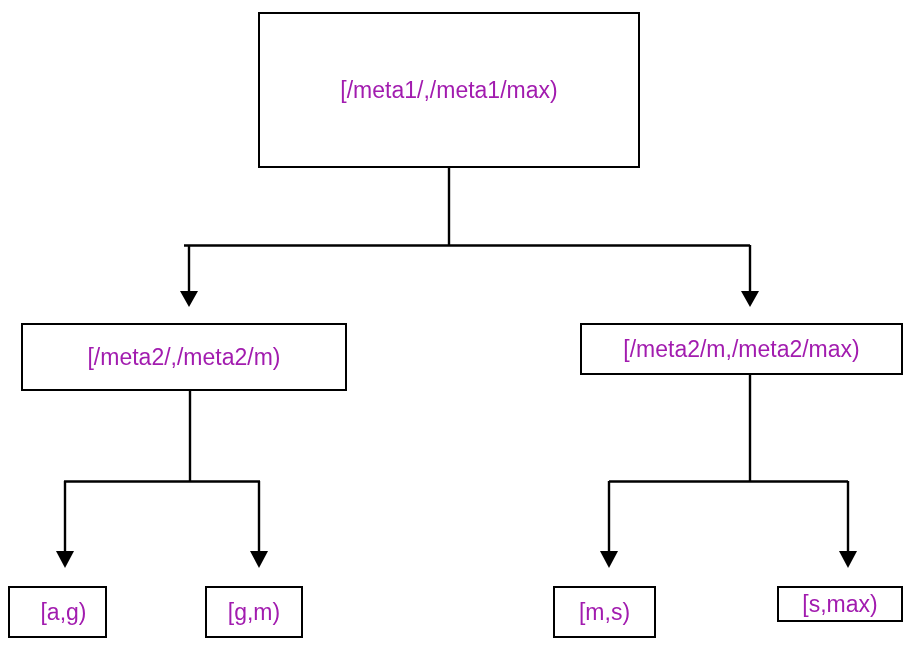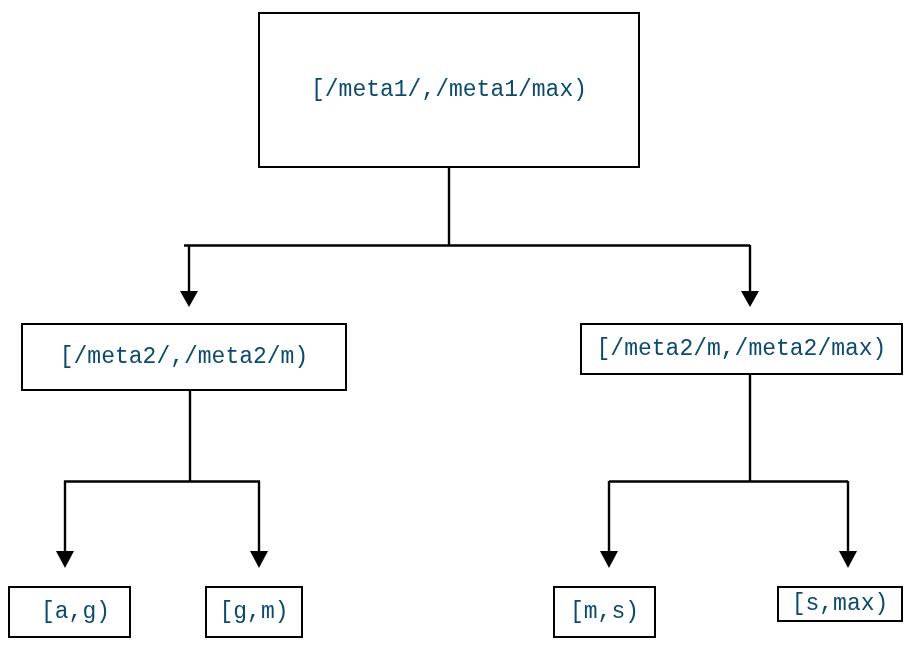--- a/index.html
+++ b/index.html
@@ -19,22 +19,22 @@
     overflow: hidden;
   }
   .node {
     position: absolute;
     box-sizing: border-box;
     border: 2px solid #000000;
     background: #ffffff;
     display: flex;
     align-items: center;
     justify-content: center;
-    color: #0c4a6e;
-    font-family: Liberation Mono, monospace;
+    color: #a21caf;
+    font-family: Liberation Sans, sans-serif;
     font-size: 23px;
     line-height: 1;
     letter-spacing: 0px;
     white-space: pre;
   }
   #node-root {
     left: 258px;
     top: 12px;
     width: 382px;
     height: 156px;
@@ -47,21 +47,21 @@
   }
   #node-mid-right {
     left: 580px;
     top: 323px;
     width: 323px;
     height: 52px;
   }
   #node-leaf-ag {
     left: 8px;
     top: 586px;
-    width: 123px;
+    width: 99px;
     height: 52px;
     padding-left: 12px;
   }
   #node-leaf-gm {
     left: 205px;
     top: 586px;
     width: 98px;
     height: 52px;
     text-align: center;
   }

